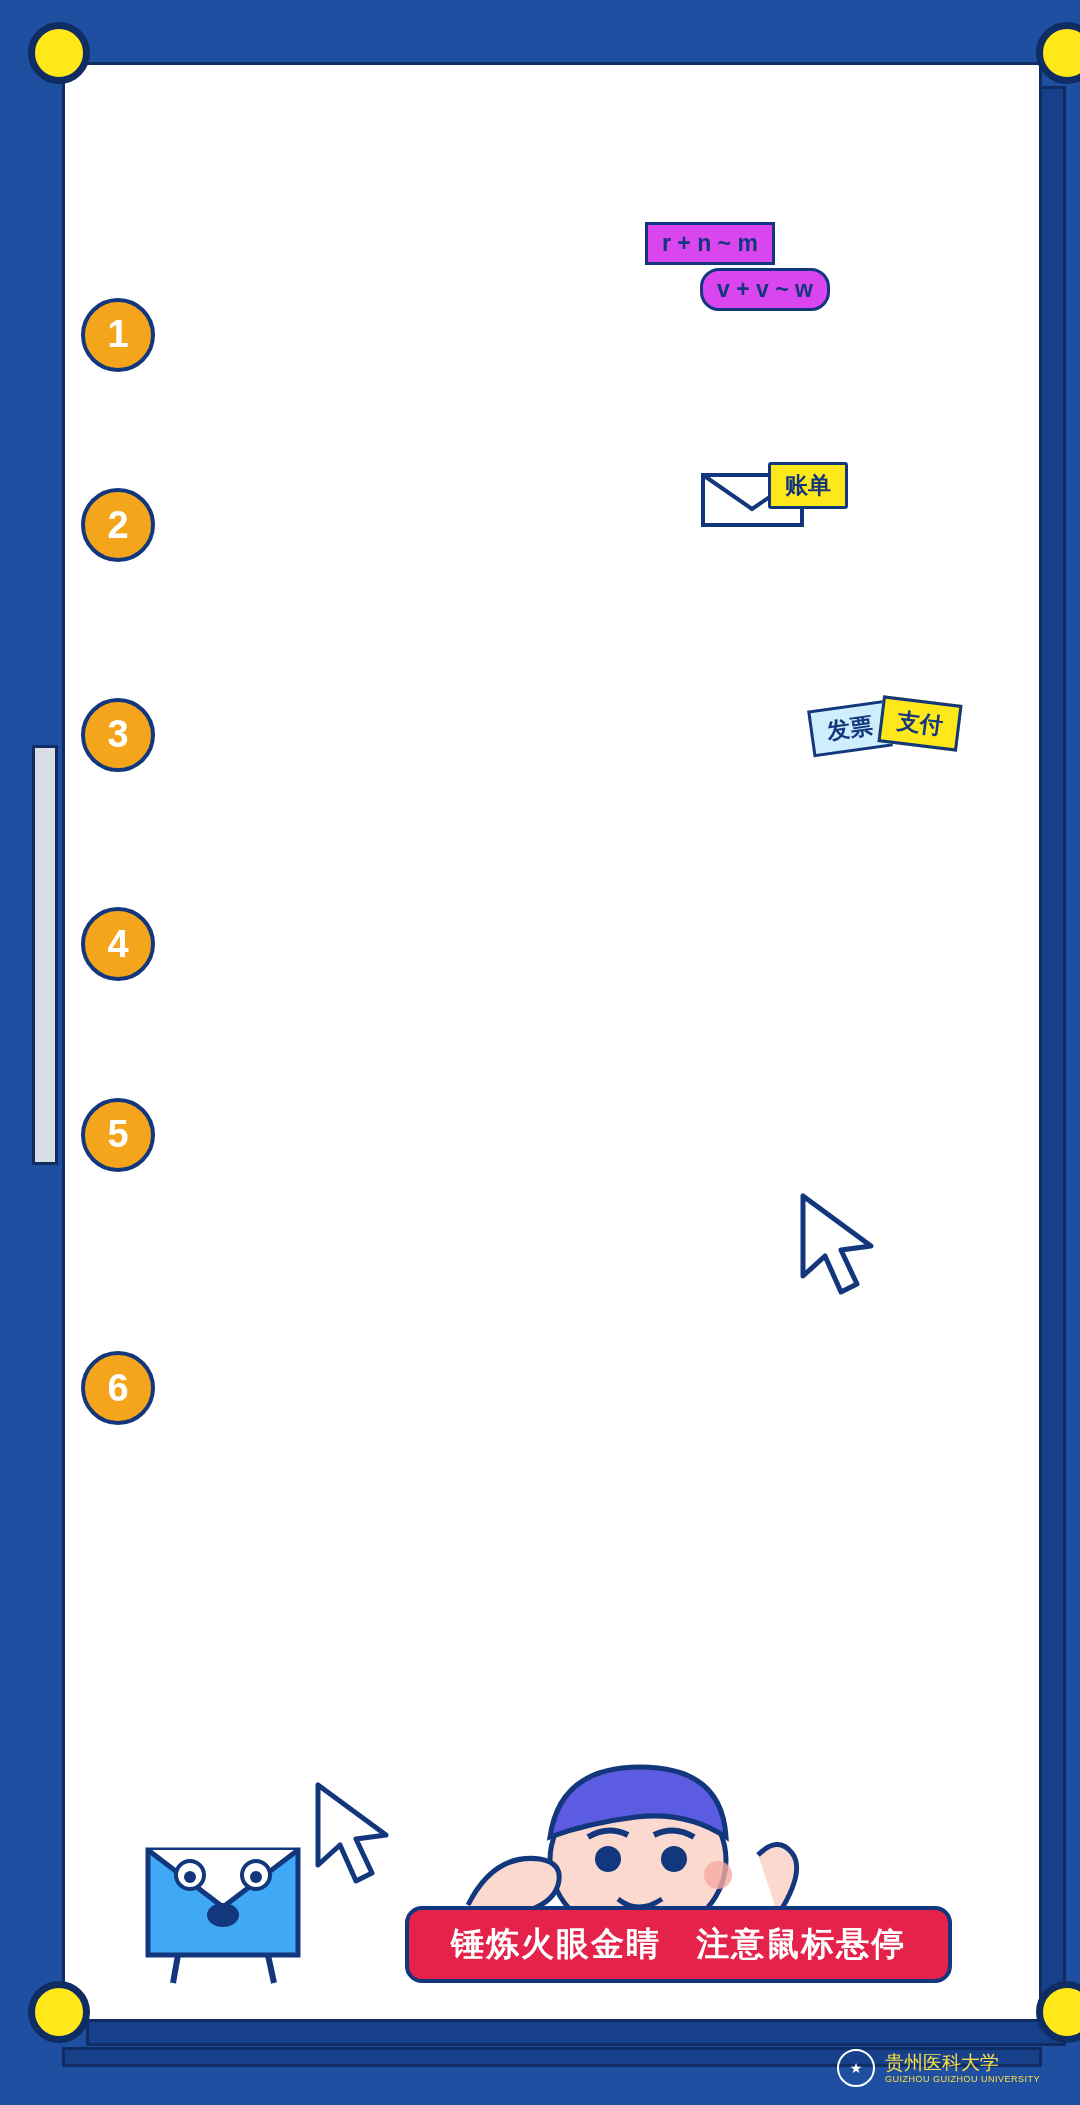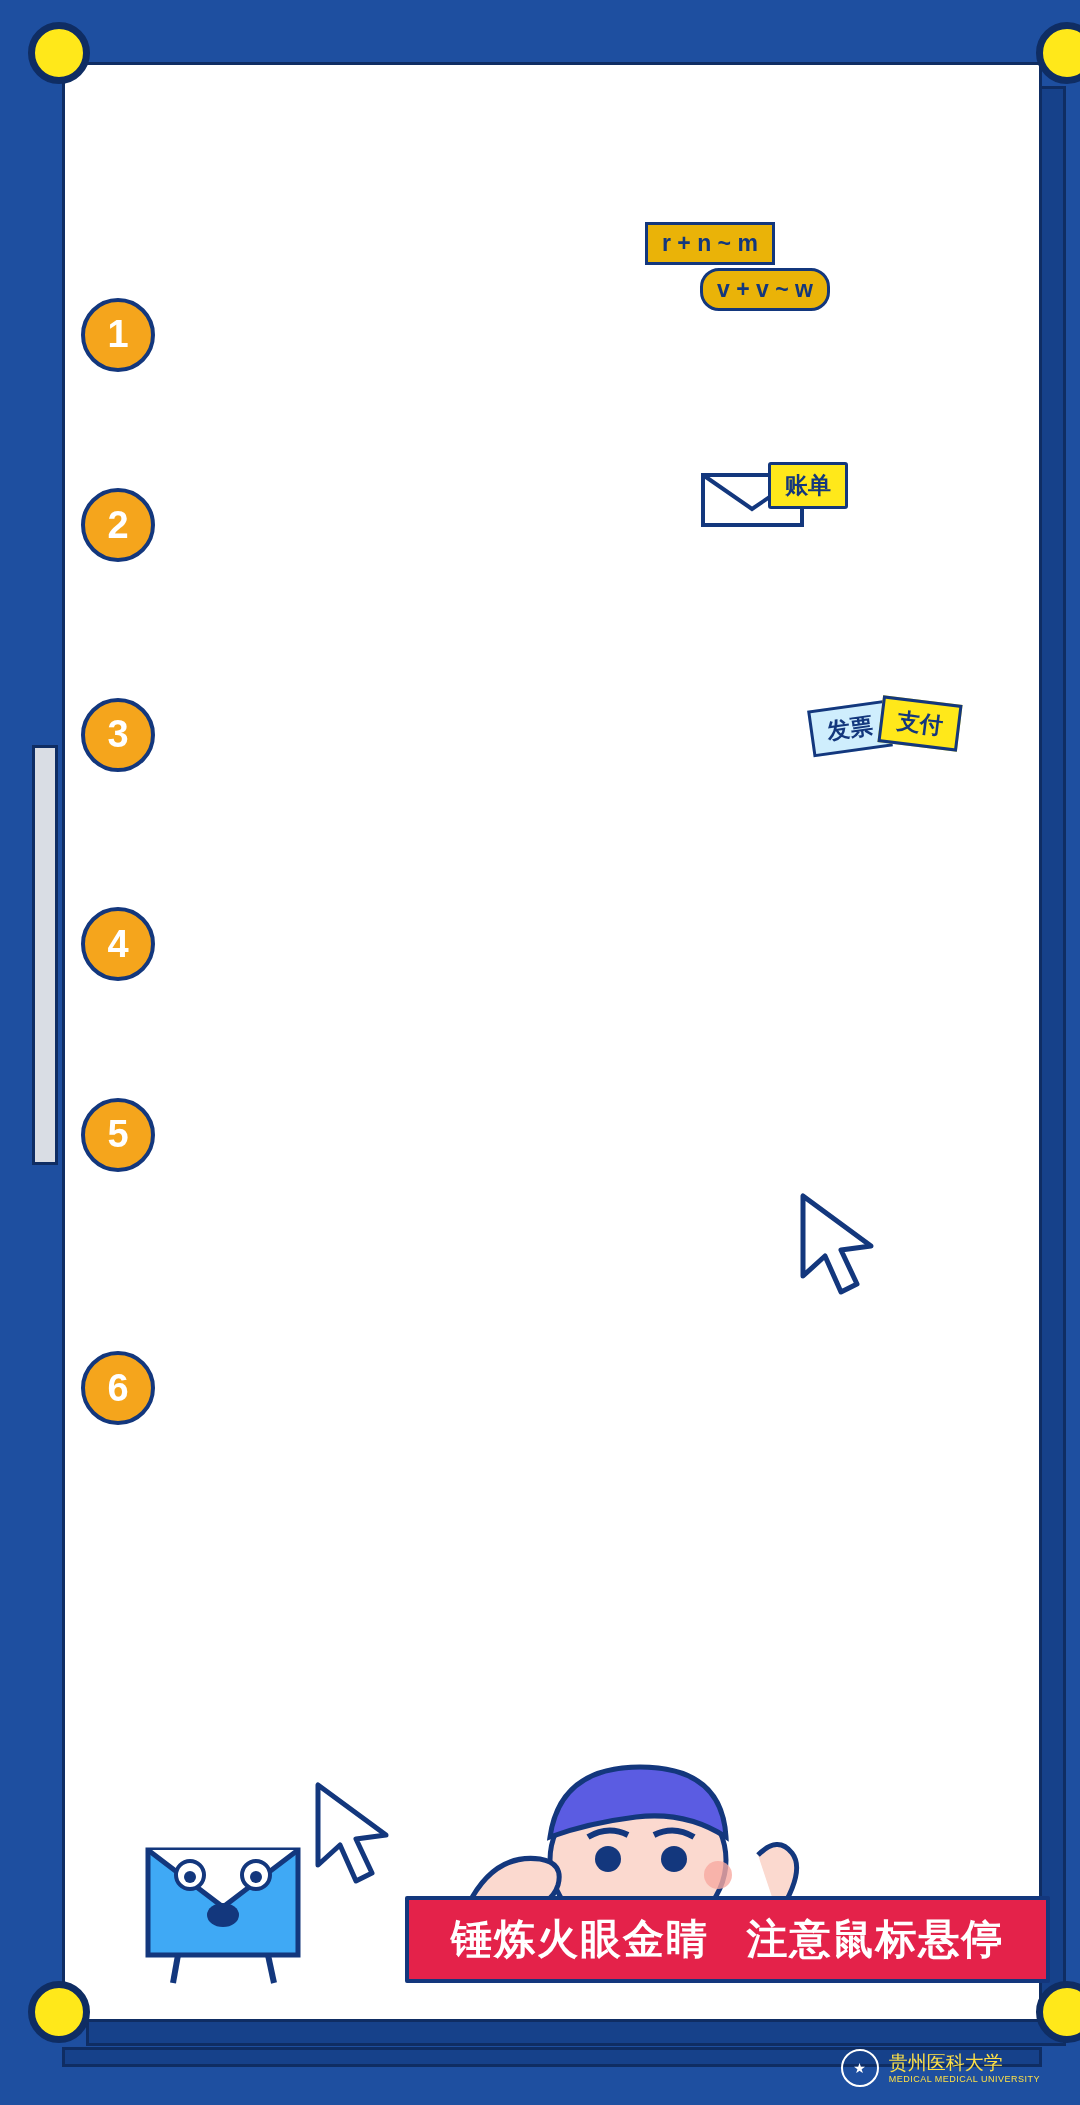--- a/index.html
+++ b/index.html
@@ -143,21 +143,21 @@
     display: flex; align-items: center; justify-content: center;
     z-index: 5;
   }
 
   
   .tag {
     position: absolute;
     font-size: 23px;
     font-weight: bold;
     color: #13377d;
-    background: #eab308;
+    background: #d946ef;
     border: 3px solid #13377d;
     padding: 5px 14px;
     z-index: 7;
     white-space: nowrap;
   }
   .tag-rn { left: 645px; top: 222px; }
   .tag-vv { left: 700px; top: 268px; border-radius: 19px; }
   .tag-bill {
     left: 768px; top: 462px;
     background: #ffe81a;
@@ -198,24 +198,24 @@
     position: absolute;
     left: 118px; bottom: 120px;
     width: 860px; height: 230px;
     z-index: 8;
   }
   .banner {
     position: absolute;
     left: 405px; bottom: 122px;
     background: #e4224a;
     border: 4px solid #13377d;
-    border-radius: 2px;
+    border-radius: 17px;
     padding: 12px 30px;
     color: #ffffff;
-    font-size: 41px;
+    font-size: 33px;
     font-weight: bold;
     letter-spacing: 2px;
     z-index: 9;
     white-space: nowrap;
   }
   .banner span { margin: 0 12px; }
 
   .logo {
     position: absolute;
     right: 40px; bottom: 18px;
@@ -369,17 +369,17 @@
     <span>锤炼火眼金睛</span>
     <span>注意鼠标悬停</span>
   </div>
 
   <div class="bottom-strip"></div>
 
   <div class="logo">
     <div class="logo-seal">★</div>
     <div class="logo-text">
       <span>贵州医科大学</span>
-      <small>MEDICAL MEDICAL UNIVERSITY</small>
+      <small>GUIZHOU GUIZHOU UNIVERSITY</small>
     </div>
   </div>
 
 </div>
 
 </body></html>

